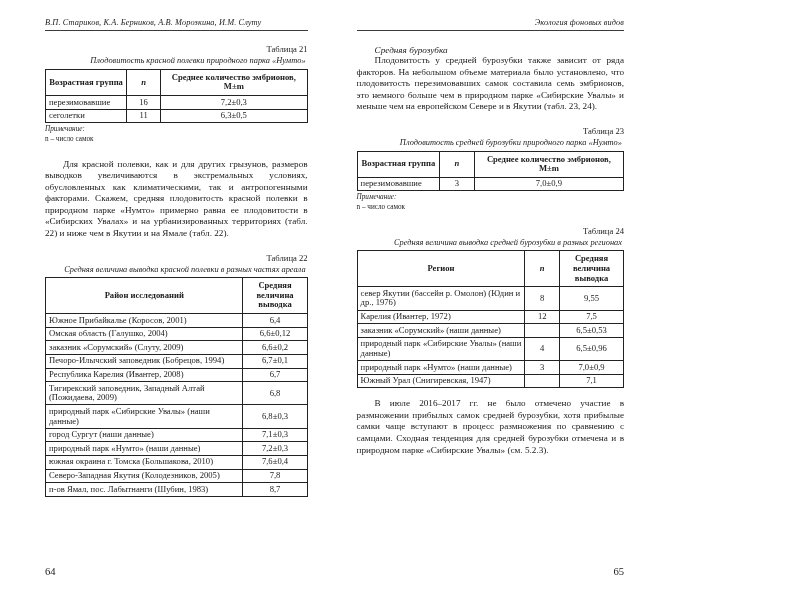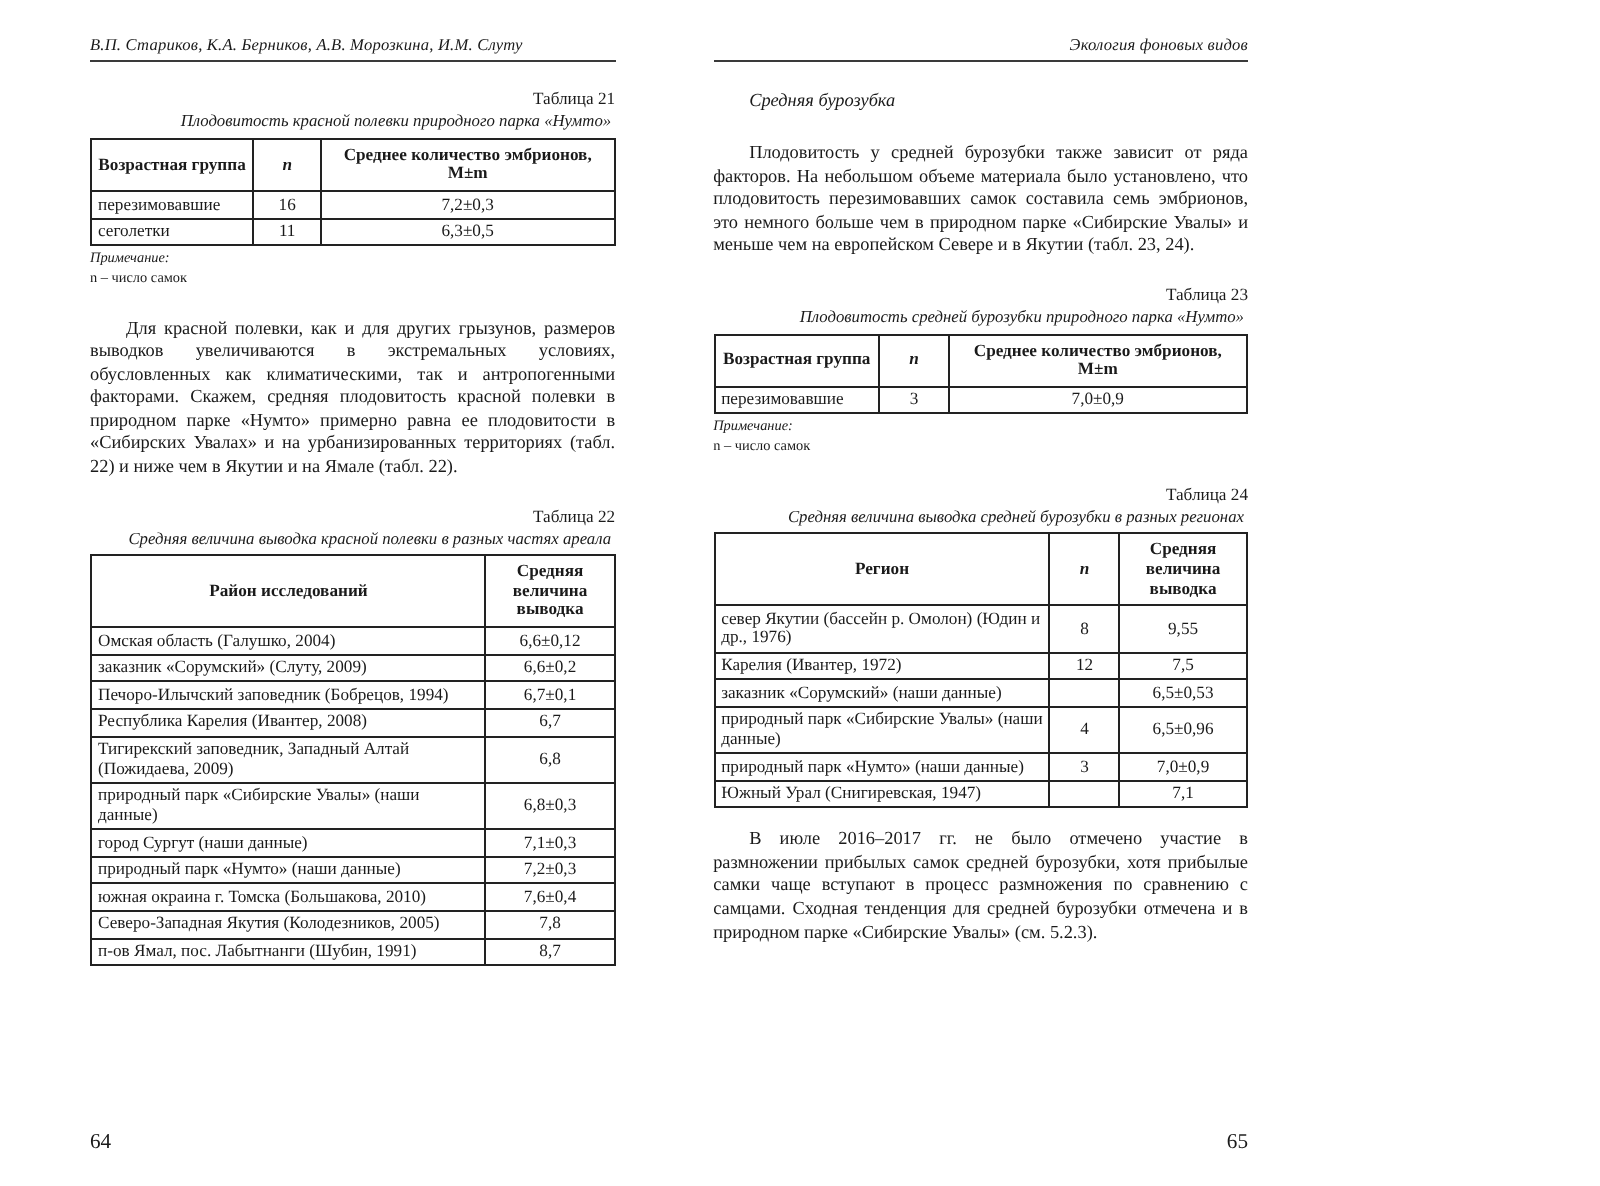--- a/index.html
+++ b/index.html
@@ -69,21 +69,21 @@
     margin: 14px 0 0 0;
   }
   p.body {
     font-size: 9.2px;
     line-height: 1.255;
     text-align: justify;
     text-indent: 18px;
     margin: 0;
     hyphens: manual;
   }
-  p.body.tight { margin-top: 16px; }
+  p.body.tight { margin-top: 0; }
   .gap-10 { height: 10px; }
   .gap-14 { height: 14px; }
 
   .note {
     font-size: 7.2px;
     line-height: 1.35;
     margin-top: 2px;
   }
   .note .note-title { font-style: italic; }
   .note .note-body  { font-style: normal; }
@@ -193,20 +193,24 @@
           <col class="c2">
         </colgroup>
       <thead>
         <tr>
           <th>Район исследований</th>
           <th>Средняя величина выводка</th>
         </tr>
       </thead>
       <tbody>
         <tr>
+          <td class="l">Южное Прибайкалье (Коросов, 2001)</td>
+          <td class="c">6,4</td>
+        </tr>
+        <tr>
           <td class="l">Омская область (Галушко, 2004)</td>
           <td class="c">6,6±0,12</td>
         </tr>
         <tr>
           <td class="l">заказник «Сорумский» (Слуту, 2009)</td>
           <td class="c">6,6±0,2</td>
         </tr>
         <tr>
           <td class="l two-line">Печоро-Илычский заповедник (Бобрецов, 1994)</td>
           <td class="c">6,7±0,1</td>
@@ -233,21 +237,21 @@
         </tr>
         <tr>
           <td class="l">южная окраина г. Томска (Большакова, 2010)</td>
           <td class="c">7,6±0,4</td>
         </tr>
         <tr>
           <td class="l">Северо-Западная Якутия (Колодезников, 2005)</td>
           <td class="c">7,8</td>
         </tr>
         <tr>
-          <td class="l">п-ов Ямал, пос. Лабытнанги (Шубин, 1991)</td>
+          <td class="l">п-ов Ямал, пос. Лабытнанги (Шубин, 1983)</td>
           <td class="c">8,7</td>
         </tr>
       </tbody>
     </table>
 
     <div class="folio folio-left">64</div>
   </div>
 
   <div class="page page-right">
 

